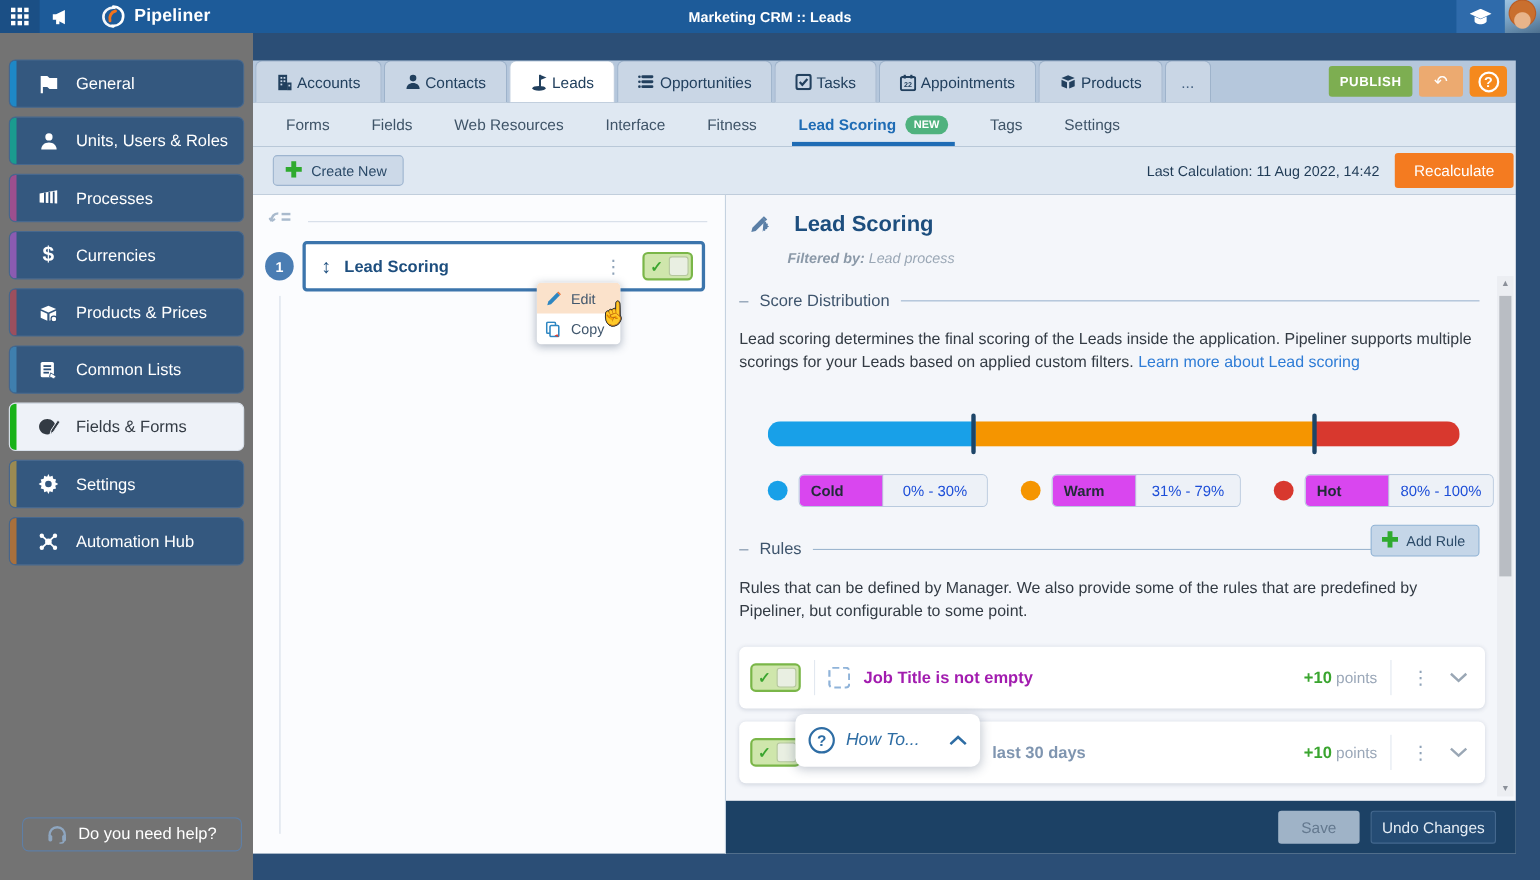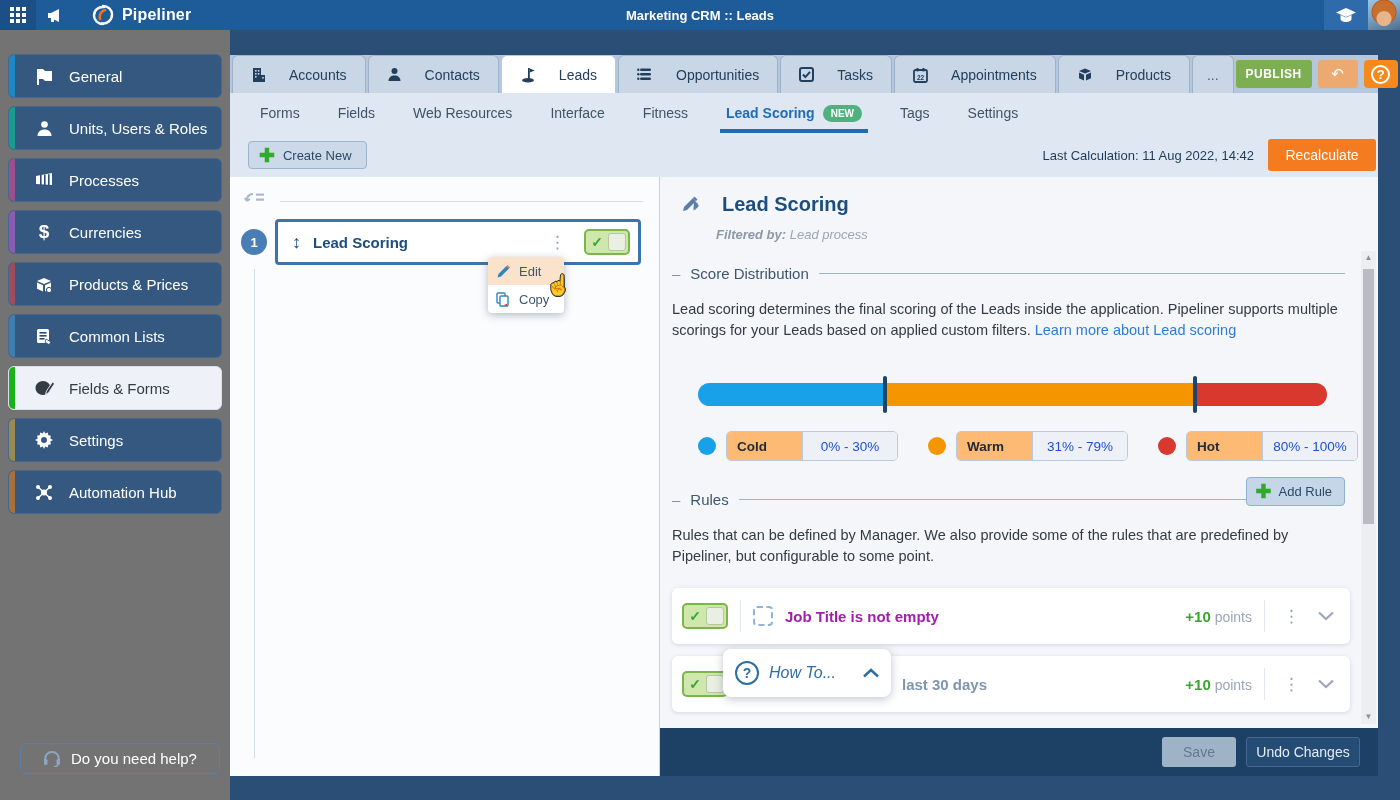--- a/index.html
+++ b/index.html
@@ -27,21 +27,21 @@
   .sidebar { position:absolute; top:30px; left:0; width:230px; bottom:0; background:#737373; }
   .side-item { position:relative; margin:0 8px 8px 8px; height:44px; background:#34587f; border:1px solid #47688e; border-radius:6px; display:flex; align-items:center; padding-left:24px; gap:14px; color:#fff; font-size:15px; cursor:pointer; overflow:hidden; }
   .side-item:first-child { margin-top:24px; }
   .side-item .accent { position:absolute; left:0; top:0; bottom:0; width:6px; }
   .side-item .sicon { width:22px; text-align:center; font-size:17px; flex:0 0 22px; display:flex; justify-content:center; }
   .side-item.active { background:#eef2f8; color:#333b44; border-color:#d8e0ea; }
   .help-btn { position:absolute; left:20px; bottom:26px; width:200px; height:31px; border:1px solid #5f7fa5; border-radius:6px; color:#fff; font-size:15px; display:flex; align-items:center; justify-content:center; gap:10px; cursor:pointer; }
 
   
   .tabbar { position:absolute; left:230px; top:55px; width:1148px; height:38px; background:#b5c7dc; display:flex; align-items:flex-end; padding-left:2px; }
-  .tab { height:38px; display:flex; align-items:center; gap:23px; padding:0 18px; background:#c9d6e5; border:1px solid #9eb3cb; border-bottom:none; border-radius:6px 6px 0 0; margin-right:2px; font-size:14px; color:#22405e; cursor:pointer; white-space:nowrap; }
+  .tab { height:38px; display:flex; align-items:center; gap:4px; padding:0 18px; background:#c9d6e5; border:1px solid #9eb3cb; border-bottom:none; border-radius:6px 6px 0 0; margin-right:2px; font-size:14px; color:#22405e; cursor:pointer; white-space:nowrap; }
   .tab.active { background:#ffffff; border-color:#b9c9da; }
   .tab.more { padding:0 14px; color:#446180; }
   .tab svg { display:block; }
   .tab-actions { margin-left:auto; display:flex; align-items:center; gap:6px; padding-right:8px; margin-bottom:5px; }
   .btn-publish { width:76px; height:28px; border:none; border-radius:3px; color:#fff; font-size:12px; font-weight:bold; letter-spacing:.5px; cursor:pointer; }
   .btn-unpub { width:40px; height:28px; border:none; border-radius:3px; background:#ecaa70; color:#fff; font-size:15px; cursor:pointer; }
   .btn-help { width:34px; height:28px; border:none; border-radius:4px; background:#f5891d; color:#fff; cursor:pointer; display:flex; align-items:center; justify-content:center; }
   .btn-help .qcirc { width:19px; height:19px; border:2px solid #fff; border-radius:50%; font-size:13px; font-weight:bold; line-height:15px; }
 
   
@@ -87,21 +87,21 @@
   .section .sline { flex:1; border-top:1px solid #9db6cf; }
   .para { position:absolute; left:12px; right:40px; font-size:14.5px; color:#333b44; line-height:1.45; }
   .para a { color:#2e7cd6; text-decoration:none; cursor:pointer; }
   .distbar { position:absolute; left:38px; top:206px; width:629px; height:23px; border-radius:12px; display:flex; overflow:hidden; }
   .distbar .seg { height:100%; }
   .dhandle { position:absolute; top:199px; width:4px; height:37px; background:#1d4568; border-radius:2px; cursor:ew-resize; }
   .legend { position:absolute; left:38px; top:254px; right:33px; display:flex; gap:30px; }
   .lgroup { display:flex; align-items:center; gap:10px; }
   .ldot { width:18px; height:18px; border-radius:50%; }
   .lbox { display:flex; border:1px solid #b9cade; border-radius:5px; overflow:hidden; height:30px; }
-  .lname { width:76px; background:#fdba74; display:flex; align-items:center; padding-left:10px; font-size:13.5px; font-weight:bold; color:#222c38; border-right:1px solid #b9cade; }
+  .lname { width:76px; background:#d946ef; display:flex; align-items:center; padding-left:10px; font-size:13.5px; font-weight:bold; color:#222c38; border-right:1px solid #b9cade; }
   .lrange { width:94px; background:#edf1f7; display:flex; align-items:center; justify-content:center; font-size:13.5px; color:#1d4ed8; }
   .btn-addrule { position:absolute; right:33px; top:300px; height:29px; display:flex; align-items:center; gap:7px; padding:0 12px 0 9px; background:#c5d6e8; border:1px solid #8fb2d4; border-radius:4px; font-size:13px; color:#2b4a68; cursor:pointer; z-index:5; }
   .rulecard { position:absolute; left:12px; width:678px; height:56px; background:#fff; border-radius:6px; box-shadow:0 1px 4px rgba(60,80,110,.18); display:flex; align-items:center; padding:0 16px 0 10px; gap:12px; }
   .vdiv { width:1px; height:32px; background:#e2e8f0; }
   .dashedic { width:20px; height:20px; border:2px dashed #8fb3d9; border-radius:4px; }
   .rtitle { font-size:15px; font-weight:bold; color:#a21caf; flex:1; }
   .rpoints { font-size:14px; color:#9aa7b8; white-space:nowrap; }
   .rpoints b { color:#3aa52f; font-size:15px; }
   .chev { cursor:pointer; display:flex; }
   .rule2 .rtitle { color:#7f95b0; }

